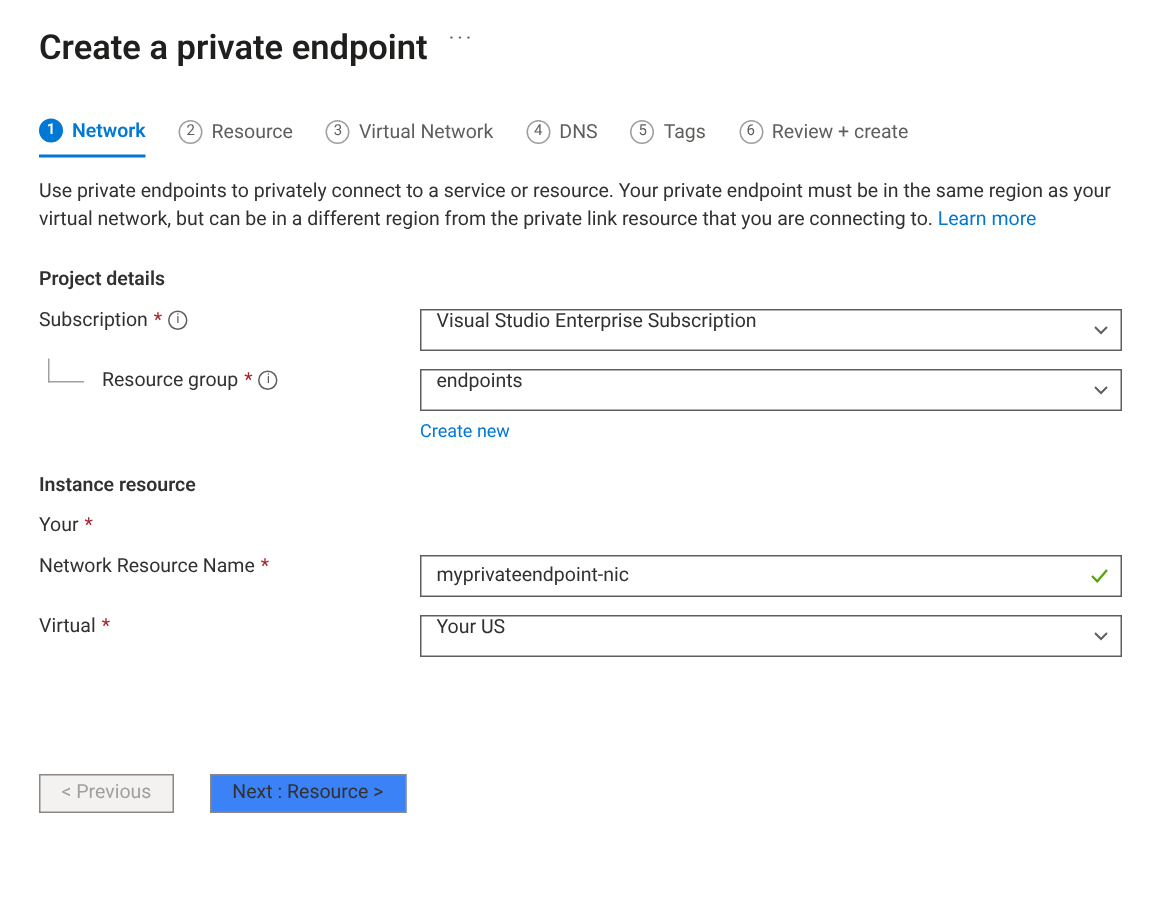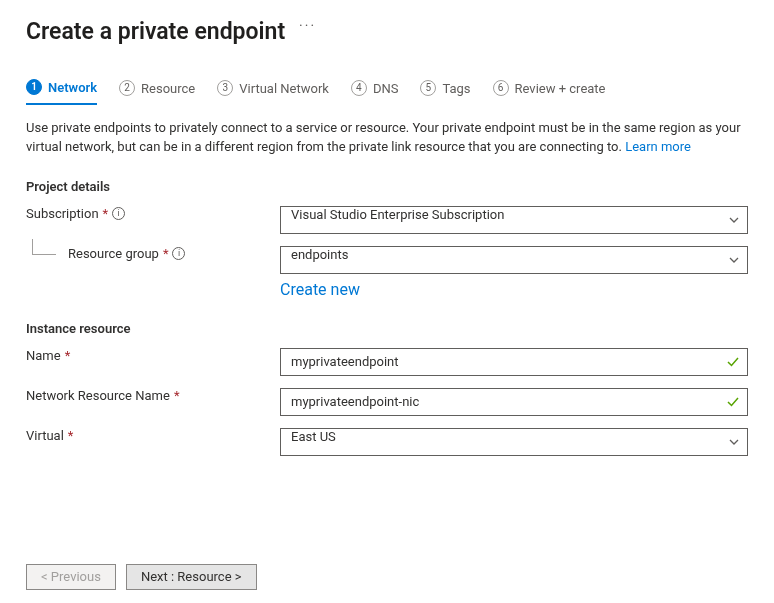--- a/index.html
+++ b/index.html
@@ -140,36 +140,36 @@
     .chevron, .check {
       position: absolute;
       right: 8px;
       top: 50%;
       transform: translateY(-50%);
       pointer-events: none;
     }
     .chevron svg { display: block; }
     .check svg { display: block; }
     .sub-link {
-      font-size: 16px;
+      font-size: 12px;
       margin-left: 254px;
       margin-top: -6px;
       margin-bottom: 16px;
     }
     .footer {
       display: flex;
-      gap: 10px;
-      margin-top: 108px;
+      gap: 24px;
+      margin-top: 78px;
     }
     .btn {
       height: 26px;
       padding: 0 14px;
       font-size: 13px;
       border: 1px solid #8a8886;
-      background: #e5e5e5;
+      background: #3b82f6;
       cursor: pointer;
       font-family: inherit;
       color: #323130;
     }
     .btn.disabled {
       background: #f3f2f1;
       color: #a19f9d;
       cursor: not-allowed;
     }
   </style>
@@ -248,30 +248,22 @@
 </div>
 
 <div class="sub-link">
   <a class="link">Create new</a>
 </div>
 
 <div class="section-title">Instance resource</div>
 
 <div class="field-row">
   <div class="field-label-wrap">
-    <span>Name</span>
-    <span class="req">*</span>
-  </div>
-  <div class="control">
-    <input class="input" value="myprivateendpoint" style="">
-    <span class="check">
-      <svg width="14" height="14" viewBox="0 0 14 14">
-          <path d="M2 7 L5.5 10.5 L12 3" stroke="#57a300" stroke-width="1.5" fill="none"></path>
-        </svg>
-    </span>
+    <span>Your</span>
+    <span class="req">*</span>
   </div>
 </div>
 
 <div class="field-row">
   <div class="field-label-wrap">
     <span>Network Resource Name</span>
     <span class="req">*</span>
   </div>
   <div class="control">
     <input class="input" value="myprivateendpoint-nic" style="">
@@ -282,21 +274,21 @@
     </span>
   </div>
 </div>
 
 <div class="field-row">
   <div class="field-label-wrap">
     <span>Virtual</span>
     <span class="req">*</span>
   </div>
   <div class="control">
-    <div class="select">East US</div>
+    <div class="select">Your US</div>
     <span class="chevron">
       <svg width="12" height="12" viewBox="0 0 12 12">
           <path d="M2 4 L6 8 L10 4" stroke="#605e5c" stroke-width="1.3" fill="none"></path>
         </svg>
     </span>
   </div>
 </div>
 
 <div class="footer">
   <button class="btn disabled">&lt; Previous</button>

